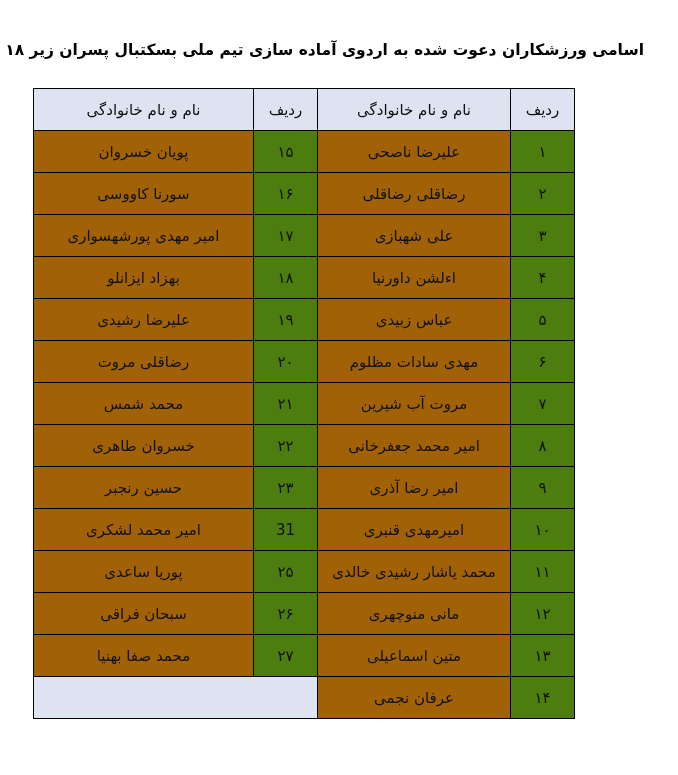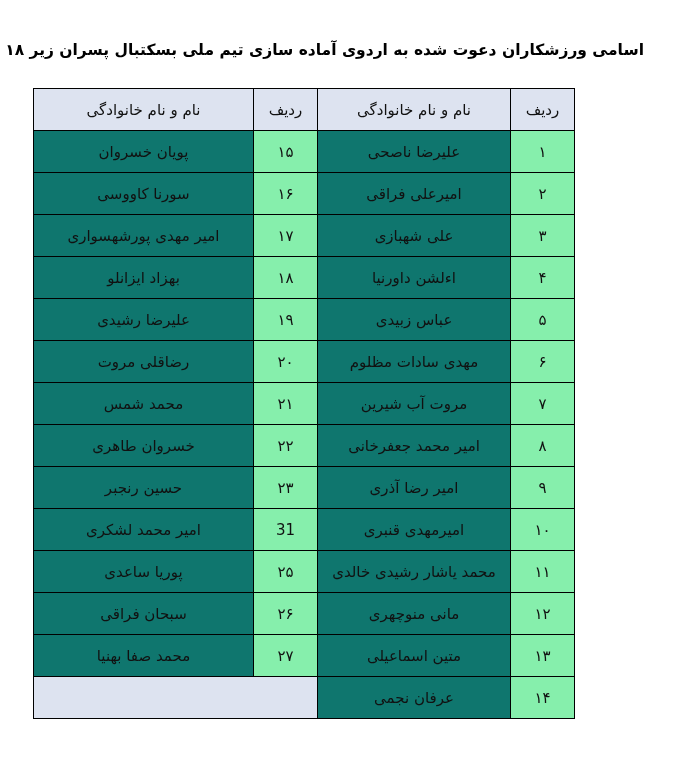--- a/index.html
+++ b/index.html
@@ -65,28 +65,28 @@
   col.col-name-left { width: 220px; }
 
   th {
     background: #dde3f0;
     font-weight: bold;
     font-size: 15px;
     letter-spacing: -0.2px;
   }
 
   td.idx {
-    background: #86efac;
+    background: #4d7c0f;
     font-weight: bold;
     font-size: 15px;
     margin-left: 26px;
   }
 
   td.name {
-    background: #0f766e;
+    background: #a16207;
     font-size: 14.5px;
   }
 
   td.empty-merged {
     background: #dde3f0;
   }
 </style>
 </head>
 <body>
 
@@ -111,21 +111,21 @@
     </thead>
     <tbody id="roster-body">
         <tr>
           <td class="idx">۱</td>
           <td class="name">علیرضا ناصحی</td>
           <td class="idx">۱۵</td>
           <td class="name">پویان خسروان</td>
         </tr>
         <tr>
           <td class="idx">۲</td>
-          <td class="name">امیرعلی فراقی</td>
+          <td class="name">رضاقلی رضاقلی</td>
           <td class="idx">۱۶</td>
           <td class="name">سورنا کاووسی</td>
         </tr>
         <tr>
           <td class="idx">۳</td>
           <td class="name">علی شهبازی</td>
           <td class="idx">۱۷</td>
           <td class="name">امیر مهدی پورشهسواری</td>
         </tr>
         <tr>

